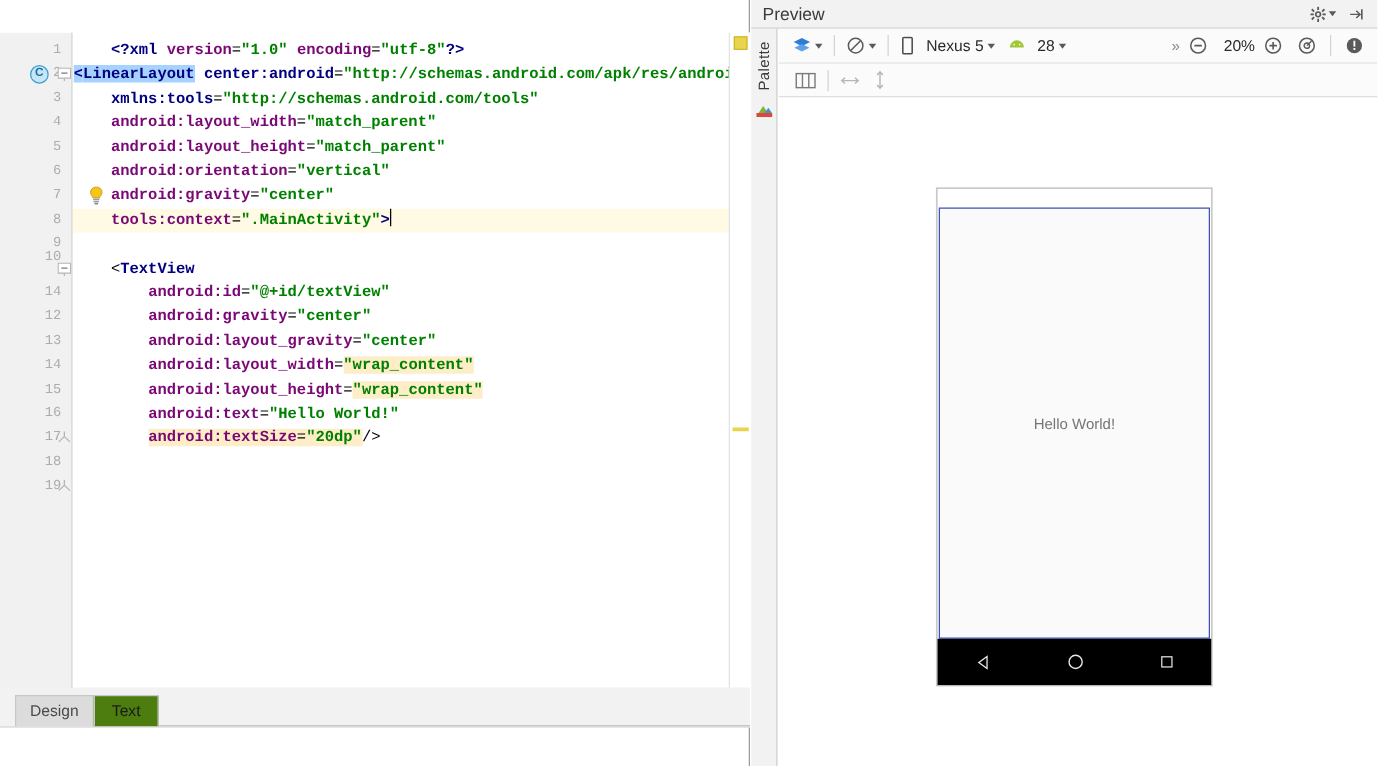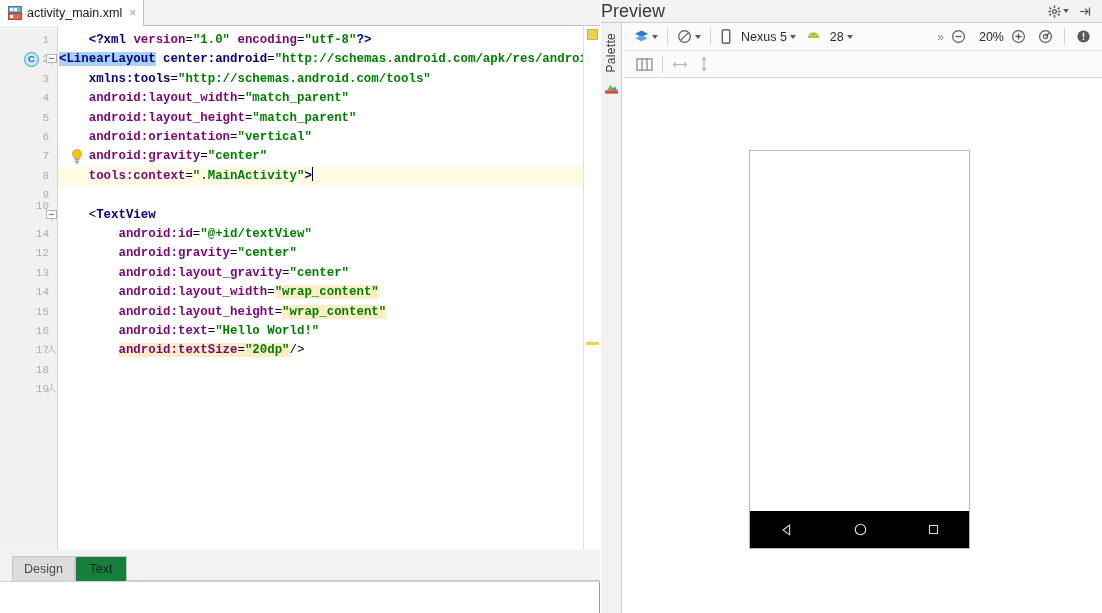--- a/index.html
+++ b/index.html
@@ -136,35 +136,35 @@
   }
   .btab-spacer{width:12px;height:100%;}
   .btab{
     height:25px;min-width:52px;padding:0 11px;
     display:flex;align-items:center;justify-content:center;
     font-size:12.5px;color:#1a1a1a;
     border:1px solid #c7c7c7;border-bottom:none;
     box-sizing:border-box;
   }
   .btab.inactive{background:#dcdcdc;color:#4a4a4a;}
-  .btab.active{background:#15803d;border-color:#c7c7c7;}
+  .btab.active{background:#4d7c0f;border-color:#c7c7c7;}
   .btab-fill{flex:1;height:25px;border-bottom:1px solid #c7c7c7;}
 
   
   #right-pane{
     position:absolute;left:601px;top:0;width:501px;height:613px;
     background:#ffffff;
   }
   #preview-title{
     position:absolute;left:0;top:0;width:501px;height:23px;
     background:#f2f2f2;border-bottom:1px solid #cfcfcf;
     box-sizing:border-box;
     display:flex;align-items:center;
   }
-  #preview-title .pt-label{font-size:18px;color:#3a3a3a;}
+  #preview-title .pt-label{margin-left:9px;font-size:14px;color:#3a3a3a;}
   #preview-title .pt-right{margin-left:auto;display:flex;align-items:center;gap:9px;margin-right:10px;}
 
   
   #palette-rail{
     position:absolute;left:0;top:23px;width:21px;height:590px;
     background:#f2f2f2;border-right:1px solid #cfcfcf;
     box-sizing:border-box;
   }
   #palette-rail .prail-text{
     position:absolute;left:3px;top:10px;
@@ -230,33 +230,20 @@
 
   svg{display:block;}
 </style>
 </head>
 <body>
 
 <div id="app">
 
   <div id="left-pane">
 
-    <div id="tabbar">
-      <div class="tab">
-        <span class="xml-file-icon">
-          <span class="top"></span>
-            <span class="bot"></span>
-          <span class="g1"></span>
-            <span class="g2"></span>
-            <span class="g3"></span>
-        </span>
-        <span class="tab-label">activity_main.xml</span>
-        <span class="tab-close">×</span>
-      </div>
-    </div>
 
     <div id="editor">
       <div class="cur-line-bg" style="top: 140.8px;"></div>
         <div id="gutter">
           <div class="ln" style="top: 5px;">1</div>
           <div class="ln" style="top: 24.4px;">2</div>
           <div class="ln" style="top: 43.8px;">3</div>
           <div class="ln" style="top: 63.2px;">4</div>
           <div class="ln" style="top: 82.6px;">5</div>
           <div class="ln" style="top: 102px;">6</div>
@@ -506,20 +493,23 @@
             <path d="M3.4 4.5 L6 1.6 L8.6 4.5 M3.4 13.5 L6 16.4 L8.6 13.5" stroke="#b6b6b6" stroke-width="1.3" fill="none"></path>
           </svg>
         </span>
       </span>
     </div>
 
     <div id="pcanvas">
       <div id="phone">
 
 
+        <div id="phone-body">
+          <span class="hw">Hello World!</span>
+        </div>
 
         <div id="phone-nav">
           <span>
             <svg width="14" height="14" viewBox="0 0 16 16">
               <path d="M11 2.5 L3.5 8 L11 13.5 Z" fill="none" stroke="#e8e8e8" stroke-width="1.2"></path>
             </svg>
           </span>
           <span>
             <svg width="15" height="15" viewBox="0 0 16 16">
               <circle cx="8" cy="8" r="5.6" fill="none" stroke="#e8e8e8" stroke-width="1.2"></circle>

